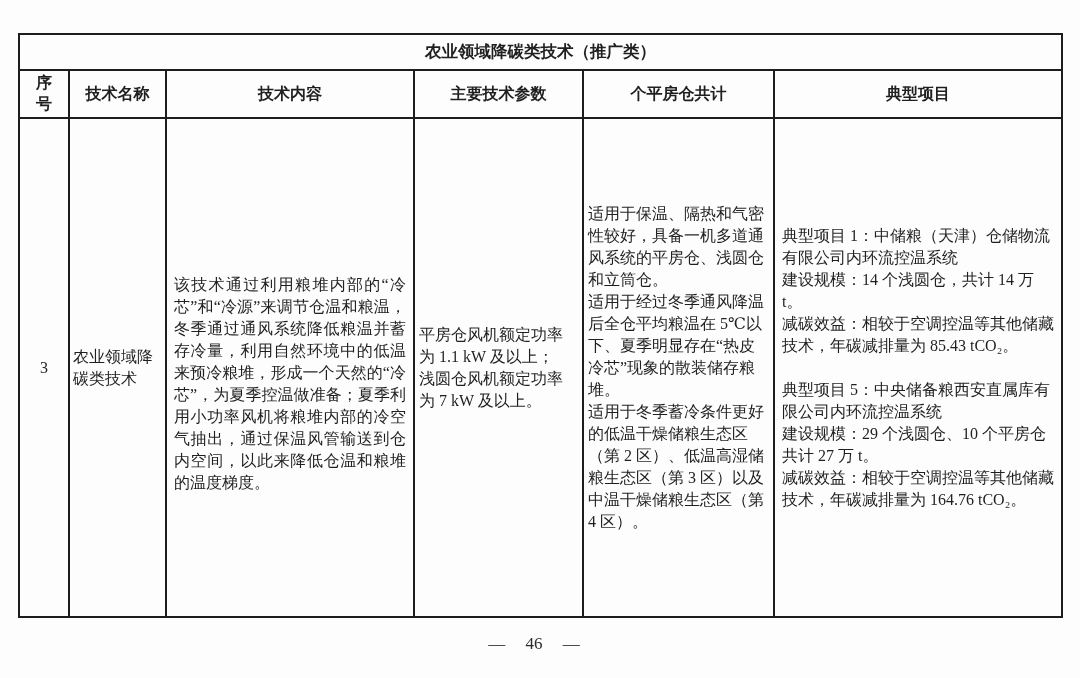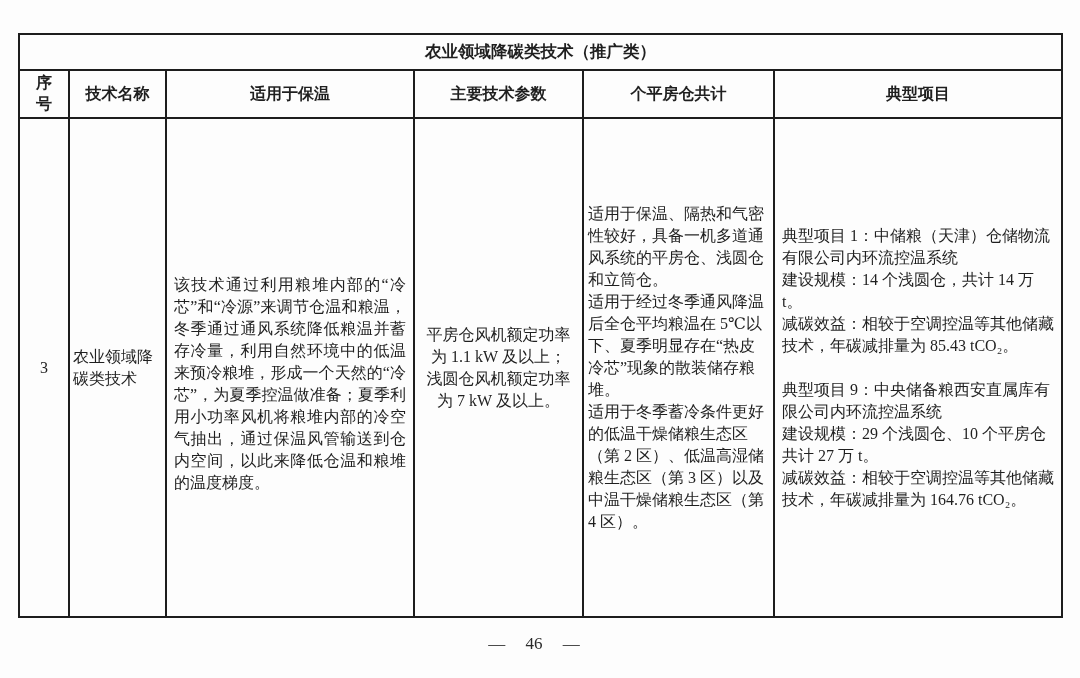--- a/index.html
+++ b/index.html
@@ -60,21 +60,21 @@
     text-align: left;
   }
   td.cell-content {
     padding: 33px 7px 0 7px;
     text-align: justify;
     text-justify: inter-character;
     border-radius: 11px;
   }
   td.cell-params {
     padding: 0 4px;
-    text-align: center;
+    text-align: left;
     border-radius: 9px;
   }
   td.cell-scope {
     padding: 0 4px;
     text-align: left;
   }
   td.cell-projects {
     padding: 0 7px;
     text-align: left;
   }
@@ -107,21 +107,21 @@
     </colgroup>
 
     <tbody>
         <tr class="title-row">
       <td colspan="6">农业领域降碳类技术（推广类）</td>
     </tr>
 
     <tr class="header-row">
       <th>序号</th>
       <th>技术名称</th>
-      <th>适用于保温</th>
+      <th>技术内容</th>
       <th>主要技术参数</th>
       <th>个平房仓共计</th>
       <th>典型项目</th>
     </tr>
 
     <tr class="data-row">
       <td class="cell-index">3</td>
 
       <td class="cell-name">农业领域降碳类技术</td>
 
@@ -139,21 +139,21 @@
       </td>
 
       <td class="cell-projects">
         <div class="project">
           <p>典型项目 1：中储粮（天津）仓储物流有限公司内环流控温系统</p>
           <p>建设规模：14 个浅圆仓，共计 14 万 t。</p>
           <p>减碳效益：相较于空调控温等其他储藏技术，年碳减排量为 85.43 tCO₂。</p>
         </div>
         <div class="project-gap"></div>
         <div class="project">
-          <p>典型项目 9：中央储备粮西安直属库有限公司内环流控温系统</p>
+          <p>典型项目 5：中央储备粮西安直属库有限公司内环流控温系统</p>
           <p>建设规模：29 个浅圆仓、10 个平房仓共计 27 万 t。</p>
           <p>减碳效益：相较于空调控温等其他储藏技术，年碳减排量为 164.76 tCO₂。</p>
         </div>
       </td>
     </tr>
   </tbody>
     </table>
 
   <div class="footer">— 46 —</div>
 

